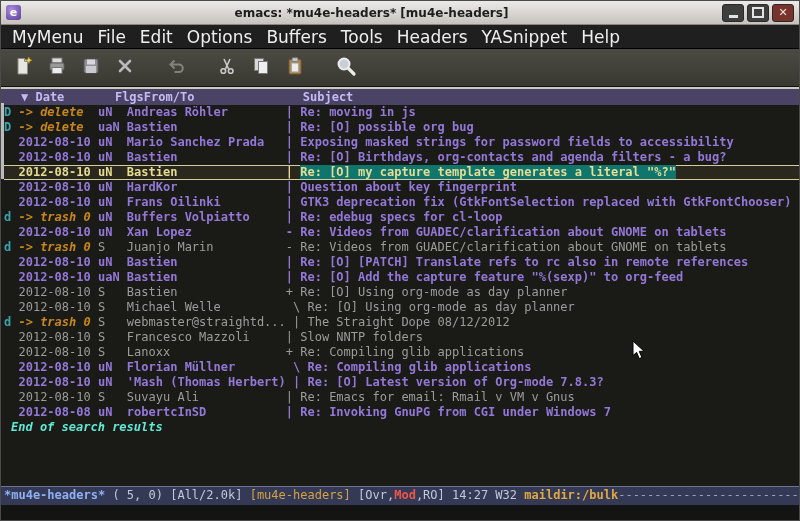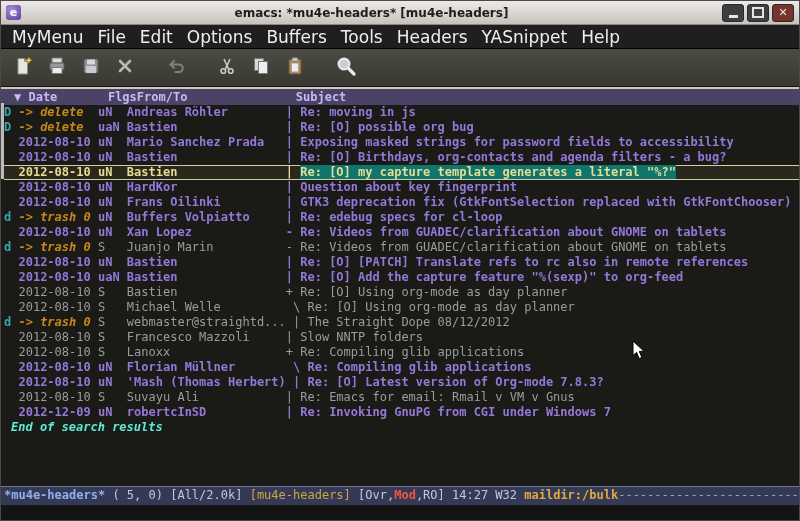--- a/index.html
+++ b/index.html
@@ -36,21 +36,21 @@
   .tool-btn { width:31px; height:29px; border-radius:3px; display:flex;
               align-items:center; justify-content:center; }
   .tool-btn.disabled { opacity:.45; }
   .tool-gap { width:14px; height:26px; }
   .pane-divider { height:2px; flex:0 0 2px; background:#cdc8c0; }
 
   
   .buffer { flex:1 1 auto; position:relative; background:#1a1a17; overflow:hidden;
             font-family:"DejaVu Sans Mono", monospace; font-size:12px; }
   .header-line { height:16px; line-height:16px; background:#4a4366; color:#c6baf2;
-                 font-weight:bold; white-space:pre; padding-left:13px; }
+                 font-weight:bold; white-space:pre; padding-left:20px; }
   .rows { padding-left:3px; }
   .row { height:15px; line-height:15px; white-space:pre; }
   .u { color:#9478d8; font-weight:bold; }
   .s { color:#9c9c9c; }
   .c { color:#e6dc94; font-weight:bold; }
   .mark-char { color:#3aa3ad; font-weight:bold; }
   .mark-desc { color:#c9871b; font-weight:bold; font-style:italic; }
   .row.current { background:#2a281d; box-sizing:border-box;
                  border-top:1px solid #d5cda1; border-bottom:1px solid #d5cda1;
                  line-height:13px; }
@@ -193,21 +193,21 @@
         <div class="row"><span class="u">  </span><span class="u">2012-08-10 </span><span class="u">uN  </span><span class="u">Bastien               </span><span class="u">| </span><span class="u">Re: [O] [PATCH] Translate refs to rc also in remote references</span></div>
         <div class="row"><span class="u">  </span><span class="u">2012-08-10 </span><span class="u">uaN </span><span class="u">Bastien               </span><span class="u">| </span><span class="u">Re: [O] Add the capture feature "%(sexp)" to org-feed</span></div>
         <div class="row"><span class="s">  </span><span class="s">2012-08-10 </span><span class="s">S   </span><span class="s">Bastien               </span><span class="s">+ </span><span class="s">Re: [O] Using org-mode as day planner</span></div>
         <div class="row"><span class="s">  </span><span class="s">2012-08-10 </span><span class="s">S   </span><span class="s">Michael Welle         </span><span class="s"> \ </span><span class="s">Re: [O] Using org-mode as day planner</span></div>
         <div class="row"><span class="mark-char">d </span><span class="mark-desc">-&gt; trash 0 </span><span class="s">S   </span><span class="s">webmaster@straightd... </span><span class="s">| </span><span class="s">The Straight Dope 08/12/2012</span></div>
         <div class="row"><span class="s">  </span><span class="s">2012-08-10 </span><span class="s">S   </span><span class="s">Francesco Mazzoli     </span><span class="s">| </span><span class="s">Slow NNTP folders</span></div>
         <div class="row"><span class="s">  </span><span class="s">2012-08-10 </span><span class="s">S   </span><span class="s">Lanoxx                </span><span class="s">+ </span><span class="s">Re: Compiling glib applications</span></div>
         <div class="row"><span class="u">  </span><span class="u">2012-08-10 </span><span class="u">uN  </span><span class="u">Florian Müllner       </span><span class="u"> \ </span><span class="u">Re: Compiling glib applications</span></div>
         <div class="row"><span class="u">  </span><span class="u">2012-08-10 </span><span class="u">uN  </span><span class="u">'Mash (Thomas Herbert) </span><span class="u">| </span><span class="u">Re: [O] Latest version of Org-mode 7.8.3?</span></div>
         <div class="row"><span class="s">  </span><span class="s">2012-08-10 </span><span class="s">S   </span><span class="s">Suvayu Ali            </span><span class="s">| </span><span class="s">Re: Emacs for email: Rmail v VM v Gnus</span></div>
-        <div class="row"><span class="u">  </span><span class="u">2012-12-09 </span><span class="u">uN  </span><span class="u">robertcInSD           </span><span class="u">| </span><span class="u">Re: Invoking GnuPG from CGI under Windows 7</span></div>
+        <div class="row"><span class="u">  </span><span class="u">2012-08-08 </span><span class="u">uN  </span><span class="u">robertcInSD           </span><span class="u">| </span><span class="u">Re: Invoking GnuPG from CGI under Windows 7</span></div>
       </div>
     <div class="end-line">End of search results</div>
     <div class="scroll-thumb"></div>
   </div>
 
   <div class="modeline"><span class="ml-buffer">*mu4e-headers*</span><span class="ml-plain"> ( 5, 0) [All/2.0k] </span><span class="ml-mode">[mu4e-headers]</span><span class="ml-plain"> [</span><span class="ml-plain">Ovr</span><span class="ml-plain">,</span><span class="ml-mod">Mod</span><span class="ml-plain">,</span><span class="ml-plain">RO</span><span class="ml-plain">] </span><span class="ml-plain">14:27 W32 </span><span class="ml-folder">maildir:/bulk</span><span class="ml-dashes">--------------------------------------------</span></div>
 
   <div class="echo"></div>
 
 </div>

